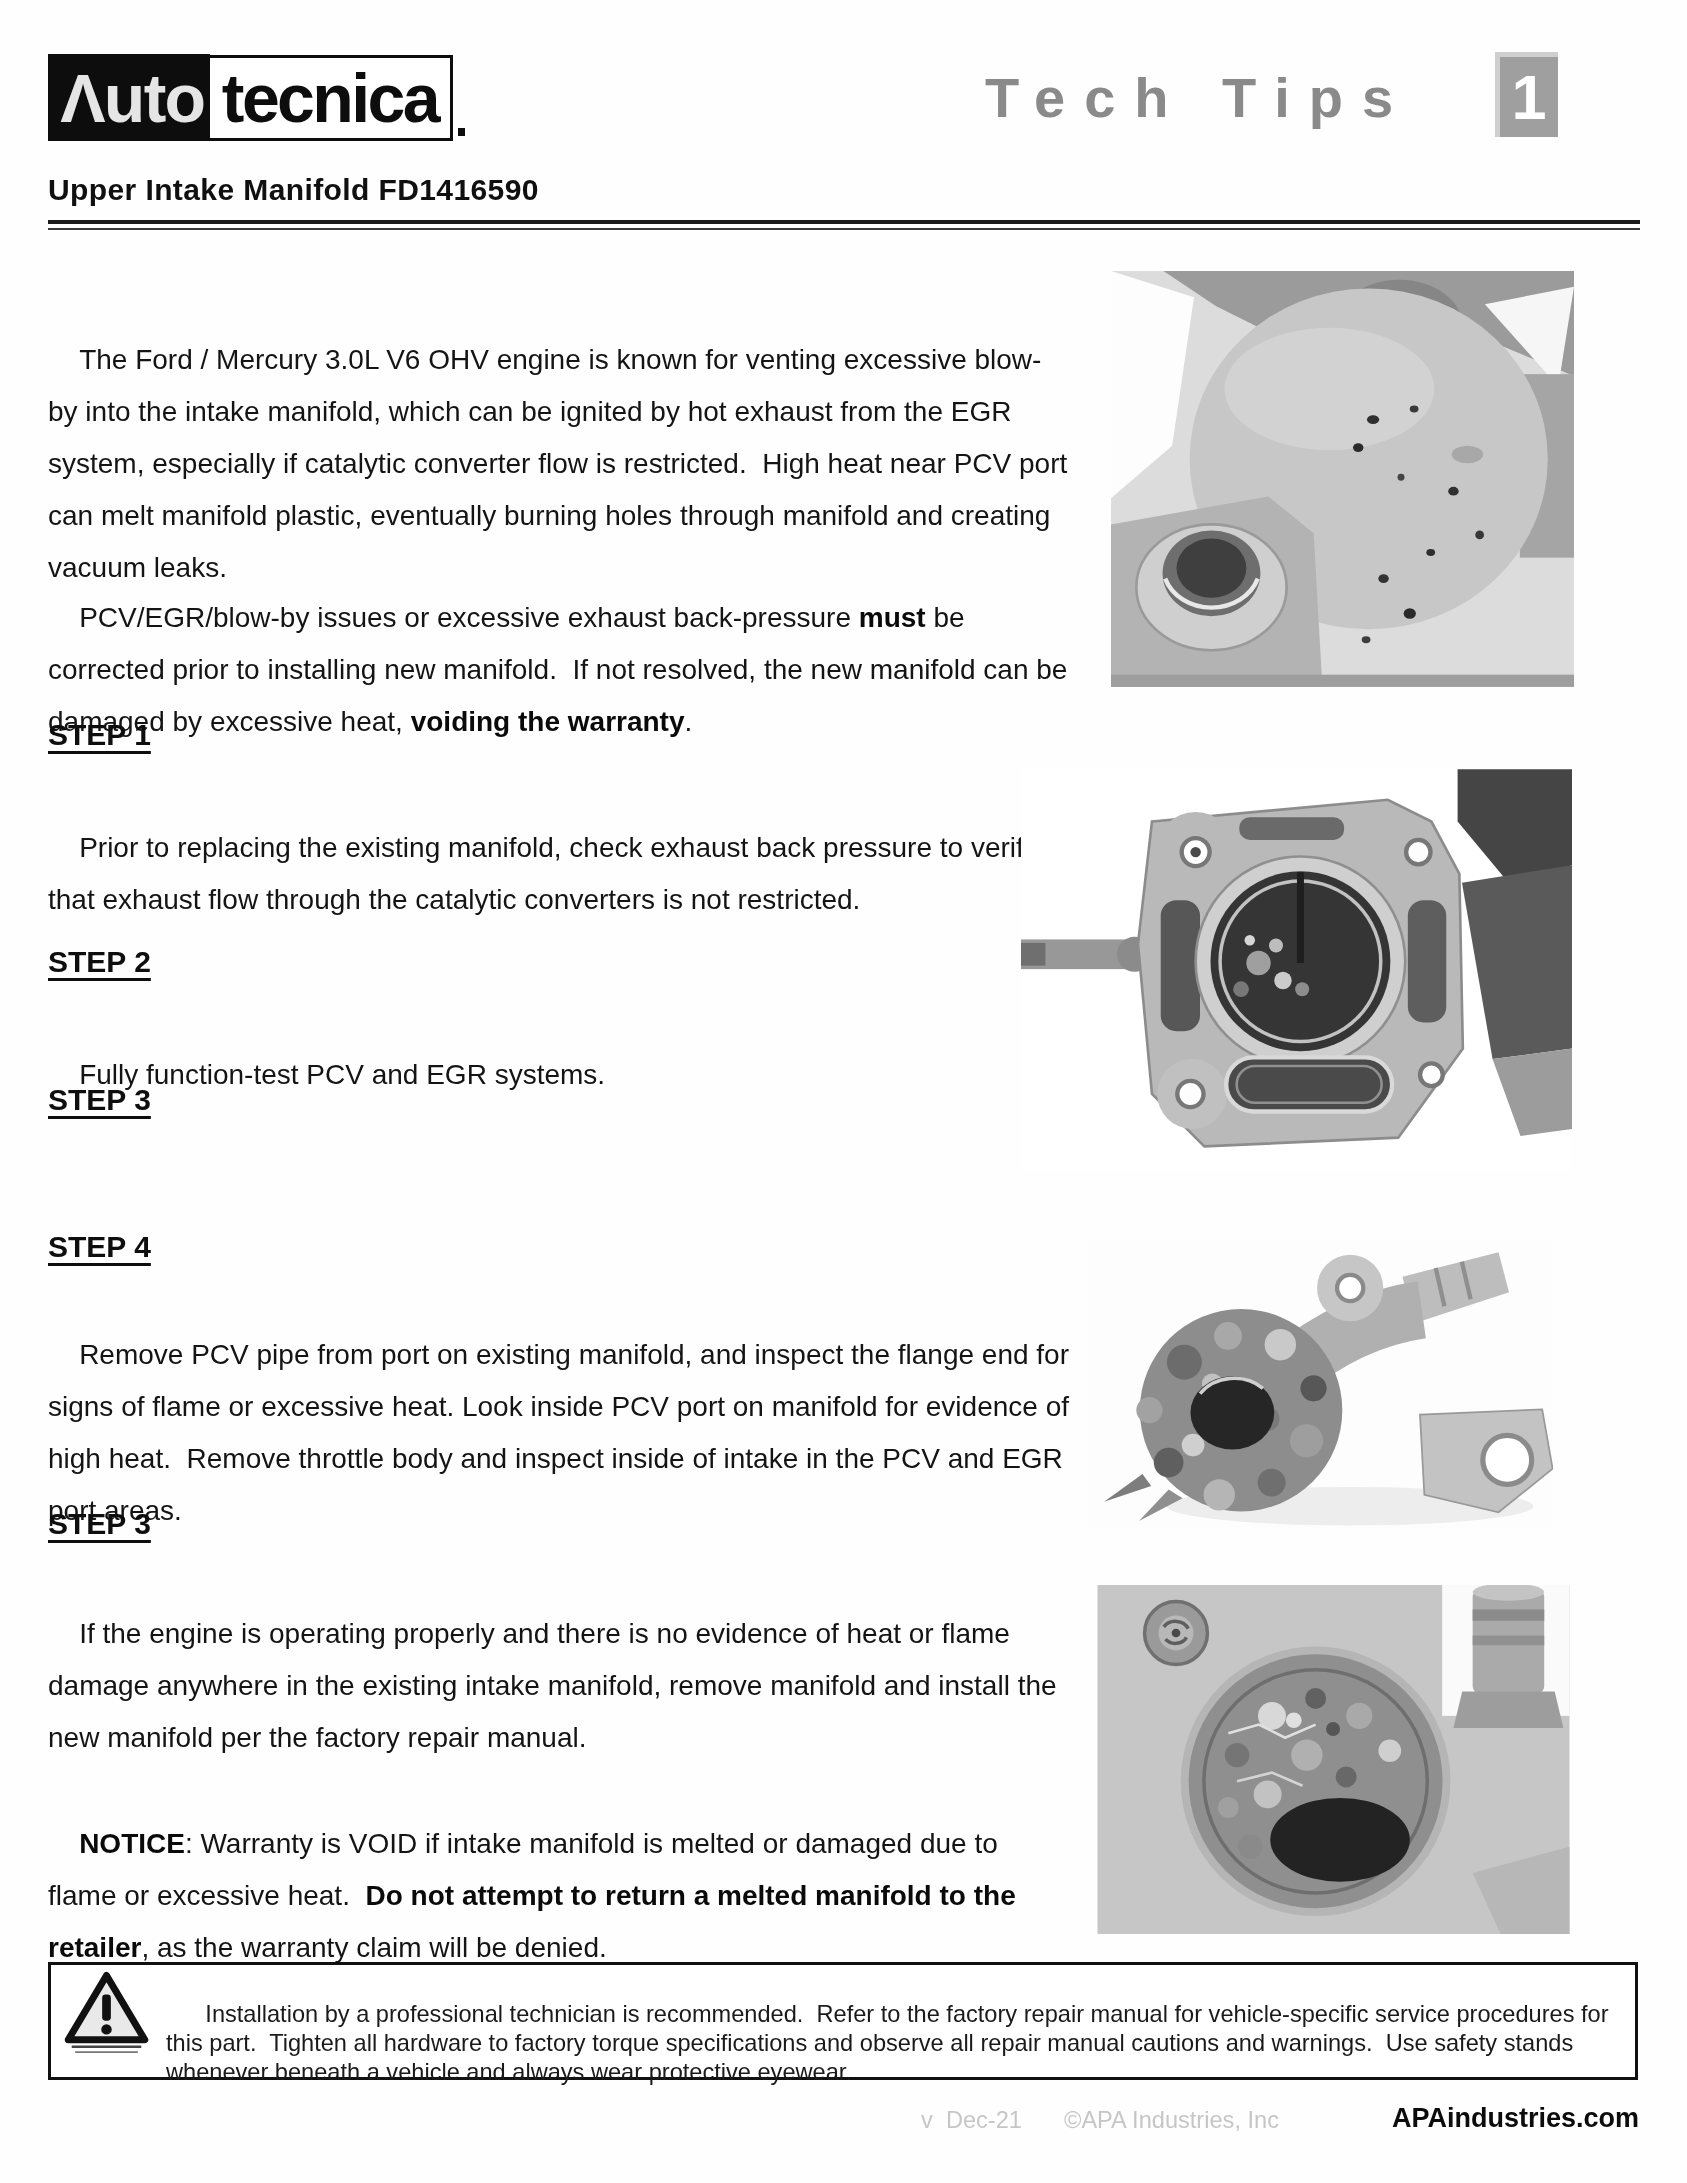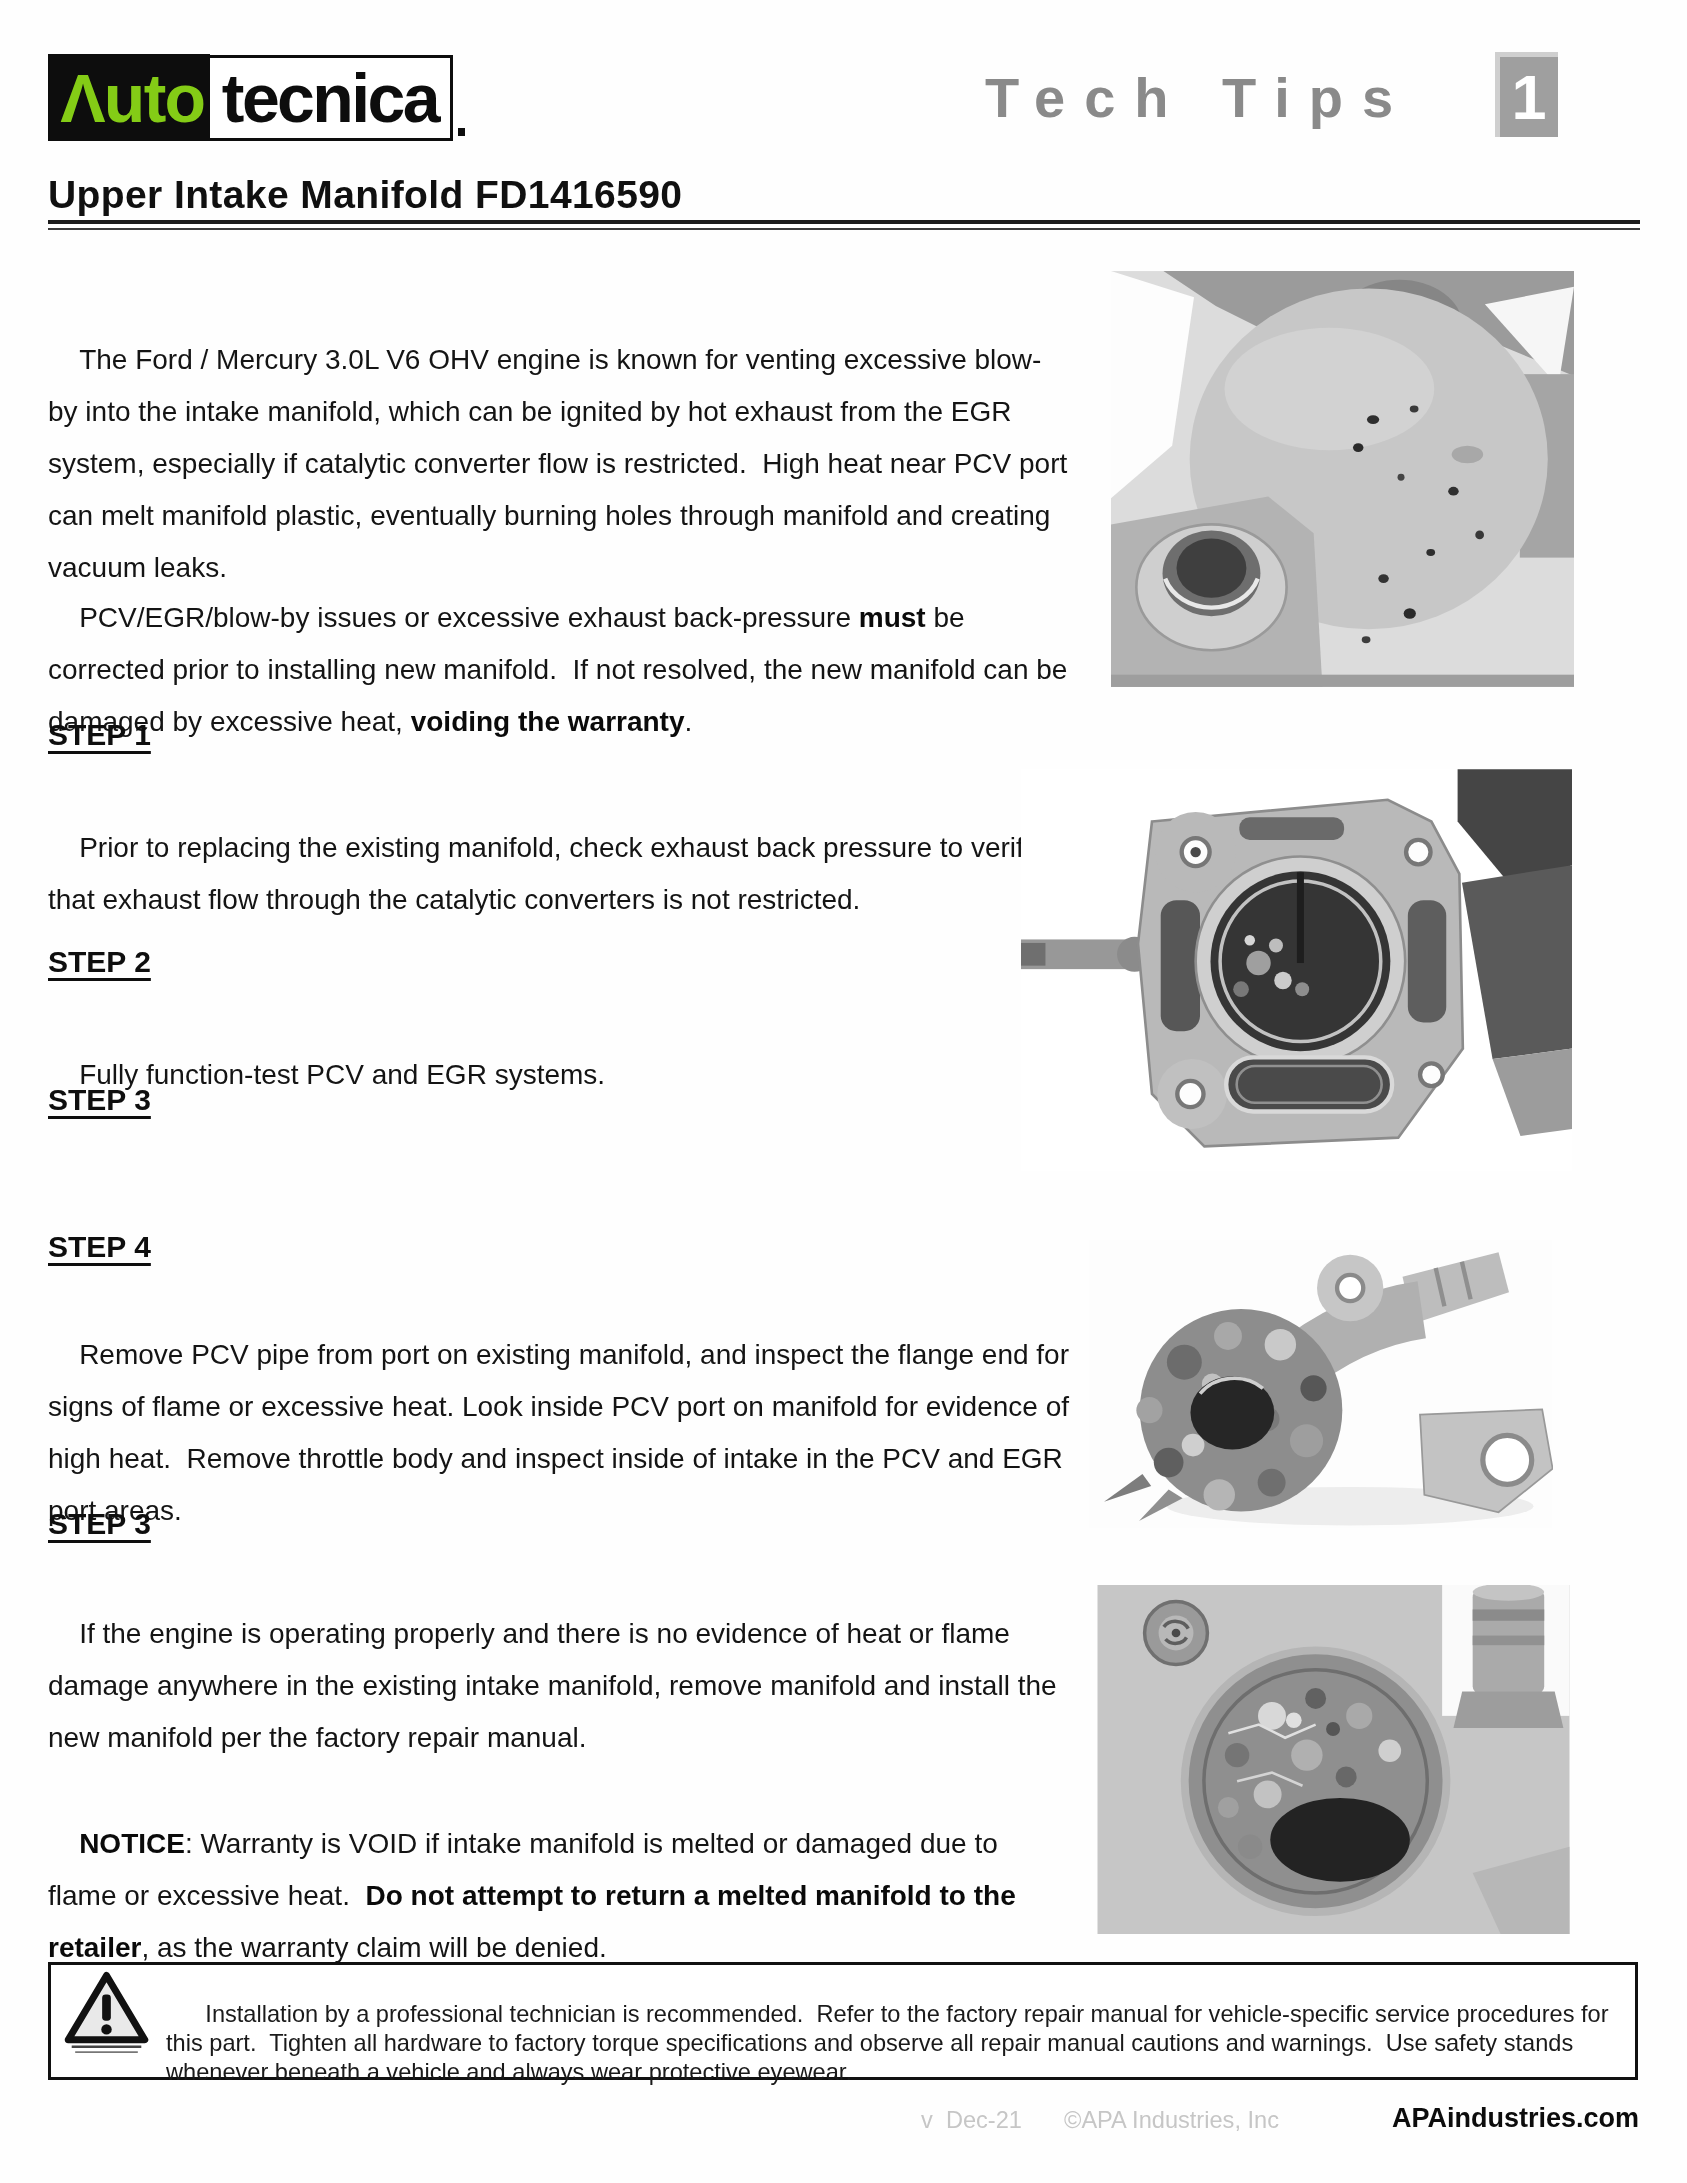--- a/index.html
+++ b/index.html
@@ -7,21 +7,21 @@
     position:relative;
     width:1687px;height:2184px;
     background:#fefefe;
     font-family:"Liberation Sans", sans-serif;
     color:#141414;
     overflow:hidden;
   }
   
   .logo-row{position:absolute;left:48px;top:54px;display:flex;align-items:flex-end;}
   .logo-black{
-    background:#0d0d0d;color:#84cc16;
+    background:#0d0d0d;color:#e5e5e5;
     height:87px;display:flex;align-items:center;
     padding:0 5.2px 0 12.2px;
     font-size:68px;font-weight:bold;letter-spacing:-1.7px;
   }
   .logo-outline{
     border:3.5px solid #0d0d0d;border-left:none;
     height:80px;display:flex;align-items:center;
     padding:0 12.2px;
     font-size:68px;font-weight:bold;letter-spacing:-2.6px;color:#0d0d0d;
     background:#fff;
@@ -34,21 +34,21 @@
   }
   .tip-badge{
     position:absolute;left:1495px;top:52px;
     width:58px;height:80px;background:#9f9f9f;
     border-top:5.2px solid #cfcfcf;border-left:5.2px solid #cfcfcf;
     display:flex;align-items:center;justify-content:center;
     color:#fff;font-size:63px;font-weight:bold;
   }
   .doc-title{
     position:absolute;left:48px;top:173px;
-    font-size:39px;font-weight:bold;color:#101010;
+    font-size:30px;font-weight:bold;color:#101010;
     letter-spacing:0.4px;
   }
   .title-rule{
     position:absolute;left:48px;top:220px;width:1592px;height:4.4px;
     border-top:4.4px solid #1c1c1c;border-bottom:2.6px solid #3a3a3a;
   }
   
   .para{
     position:absolute;left:48px;width:1022px;
     font-size:28px;line-height:52px;

